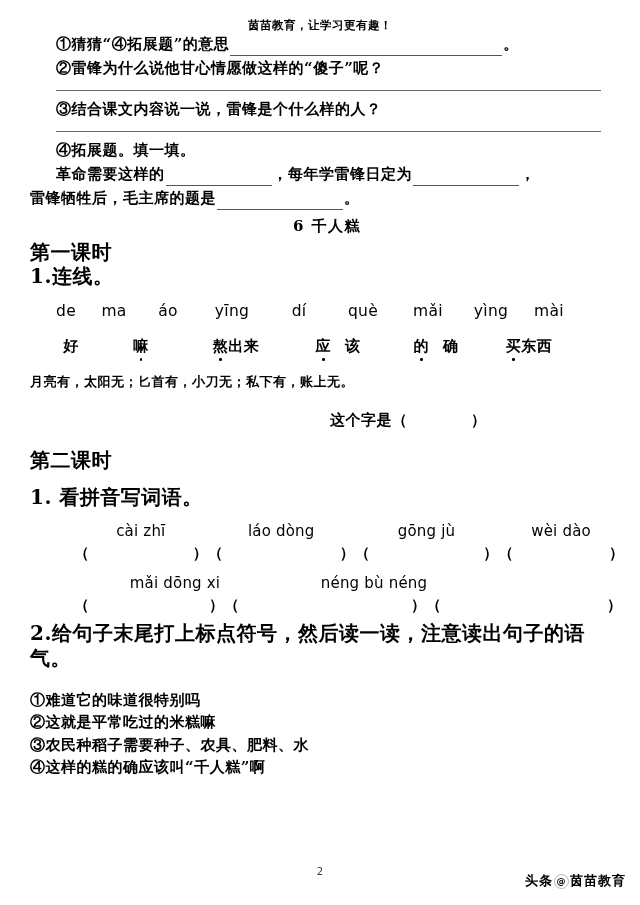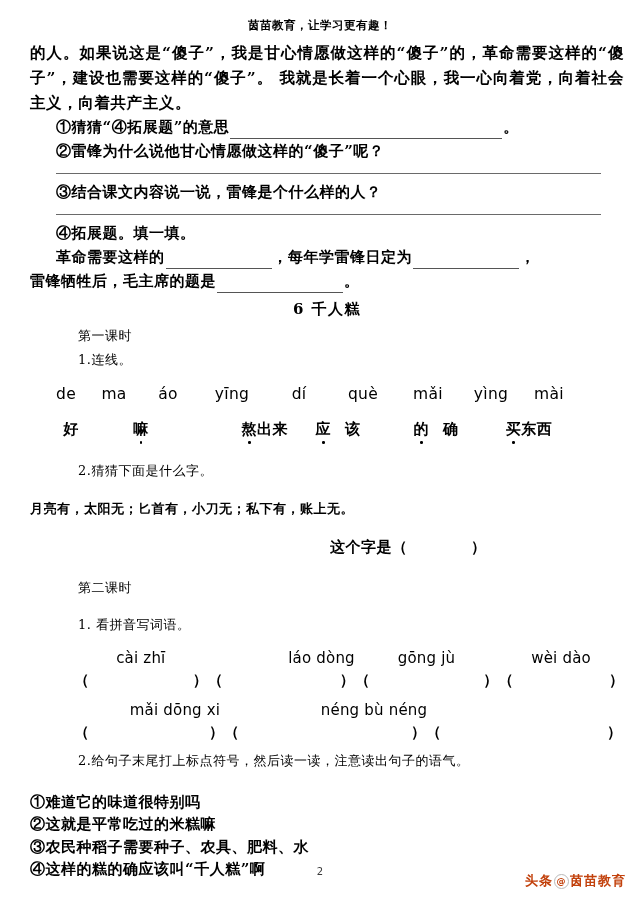--- a/index.html
+++ b/index.html
@@ -75,26 +75,25 @@
   .lesson-title {
     text-align: center;
     font-size: 15px;
     font-weight: bold;
     letter-spacing: 1.5px;
     margin-top: 5px;
     line-height: 22px;
   }
 
   .sec-head {
-    font-size: 13px;
-    font-weight: normal;
+    font-size: 20px;
+    font-weight: bold;
     letter-spacing: 0.5px;
     line-height: 25px;
     margin-top: 3px;
-    margin-left: 48px;
   }
   .sec-head.tight { line-height: 23px; margin-top: 0; }
 
   
   .match-block { margin-top: 14px; }
   .pinyin-row {
     display: flex;
     font-family: "DejaVu Sans", sans-serif;
     font-size: 15.5px;
     font-weight: normal;
@@ -186,21 +185,21 @@
     font-family: "DejaVu Sans", sans-serif;
     color: #3a3a3a;
   }
   .watermark {
     position: absolute;
     right: 14px;
     top: 872px;
     font-size: 13px;
     font-weight: bold;
     letter-spacing: 1px;
-    color: #c2410c;
+    color: #000000;
     font-family: "DejaVu Sans", sans-serif;
     white-space: nowrap;
   }
   .wm-at {
     display: inline-block;
     border: 1.3px solid #b9b9b9;
     border-radius: 50%;
     width: 13px;
     height: 13px;
     line-height: 12px;
@@ -212,21 +211,20 @@
 </style>
 </head>
 <body>
 
 <div class="page">
 
   <div class="doc-header">茵苗教育，让学习更有趣！</div>
 
   <div class="body-wrap">
 
-    <div class="para">的人。如果说这是“傻子”，我是甘心情愿做这样的“傻子”的，革命需要这样的“傻子”，建设也需要这样的“傻子”。 我就是长着一个心眼，我一心向着党，向着社会主义，向着共产主义。</div>
 
     <div class="q-line q-indent">
       <span>①猜猜“④拓展题”的意思</span>
       <span class="blank" style="width:272px;"></span>
       <span>。</span>
     </div>
 
     <div class="q-line q-indent">
       <span>②雷锋为什么说他甘心情愿做这样的“傻子”呢？</span>
     </div>
@@ -268,42 +266,41 @@
         <span class="cell" style="width:62px;">dí</span>
         <span class="cell" style="width:66px;">què</span>
         <span class="cell" style="width:64px;">mǎi</span>
         <span class="cell" style="width:62px;">yìng</span>
         <span class="cell" style="width:54px;">mài</span>
       </div>
 
       <div class="hanzi-row">
         <span class="cell" style="width:54px;"><span>好</span></span>
         <span class="cell" style="width:86px;"><span class="dotchar">嘛</span></span>
-        <span class="cell" style="width:104px;text-align:right;"><span class="dotchar">熬</span><span>出</span><span>来</span></span>
+        <span class="cell" style="width:104px;"><span class="dotchar">熬</span><span>出</span><span>来</span></span>
         <span class="cell" style="width:100px;"><span class="dotchar">应</span><span style="margin-left:14px;">该</span></span>
         <span class="cell" style="width:96px;"><span class="dotchar">的</span><span style="margin-left:14px;">确</span></span>
         <span class="cell" style="width:90px;"><span class="dotchar">买</span><span>东</span><span>西</span></span>
       </div>
     </div>
 
-    <div class="sec-head" style="margin-top:19px;">2.猜猜下面是什么字。</div>
     <div class="riddle">月亮有，太阳无；匕首有，小刀无；私下有，账上无。</div>
     <div class="answer-line">
       <span>这个字是（</span>
       <span class="paren-gap"></span>
       <span>）</span>
     </div>
 
     <div class="sec-head" style="margin-top:18px;">第二课时</div>
     <div class="sec-head" style="margin-top:12px;">1. 看拼音写词语。</div>
 
     <div class="ww-block">
       <div class="ww-pinyin">
         <span class="cell" style="width:138px;">cài zhī</span>
-        <span class="cell" style="width:152px;text-align:right;">láo dòng</span>
+        <span class="cell" style="width:152px;">láo dòng</span>
         <span class="cell" style="width:148px;">gōng jù</span>
         <span class="cell" style="width:130px;">wèi dào</span>
       </div>
       <div class="ww-parens">
         <span class="cell pr" style="width:138px;">
             <span>（</span>
             <span>）</span>
           </span>
         <span class="cell pr" style="width:152px;">
             <span>（</span>

